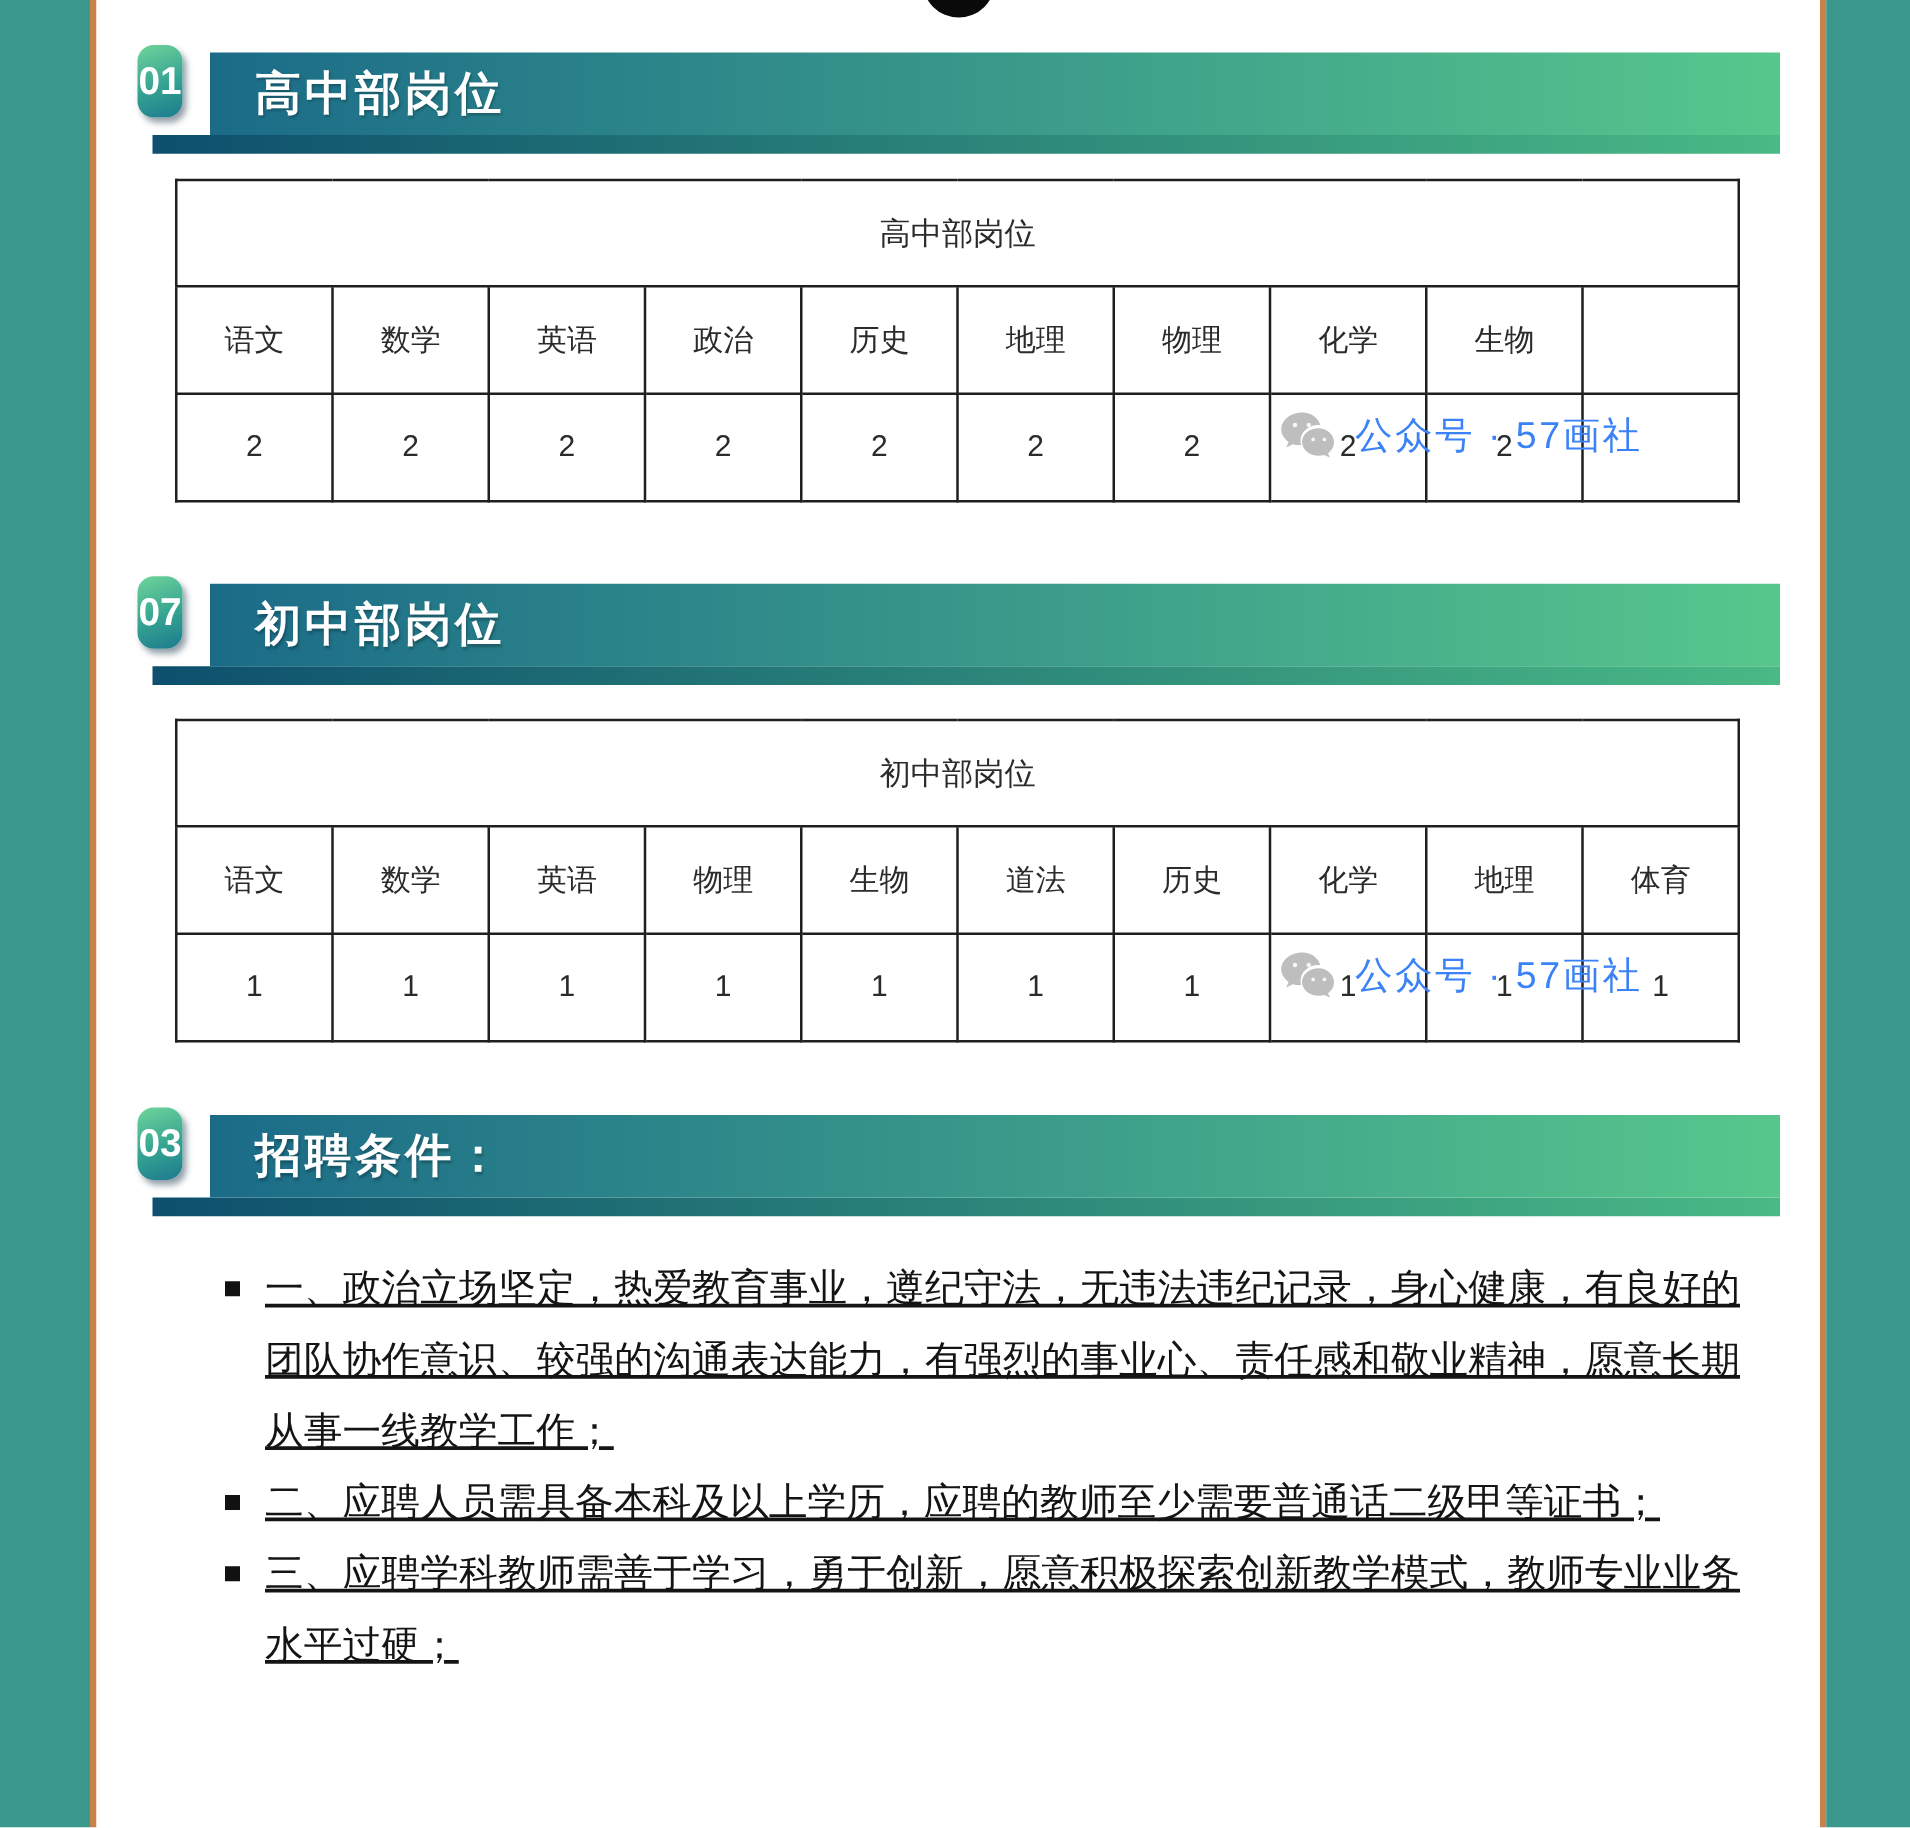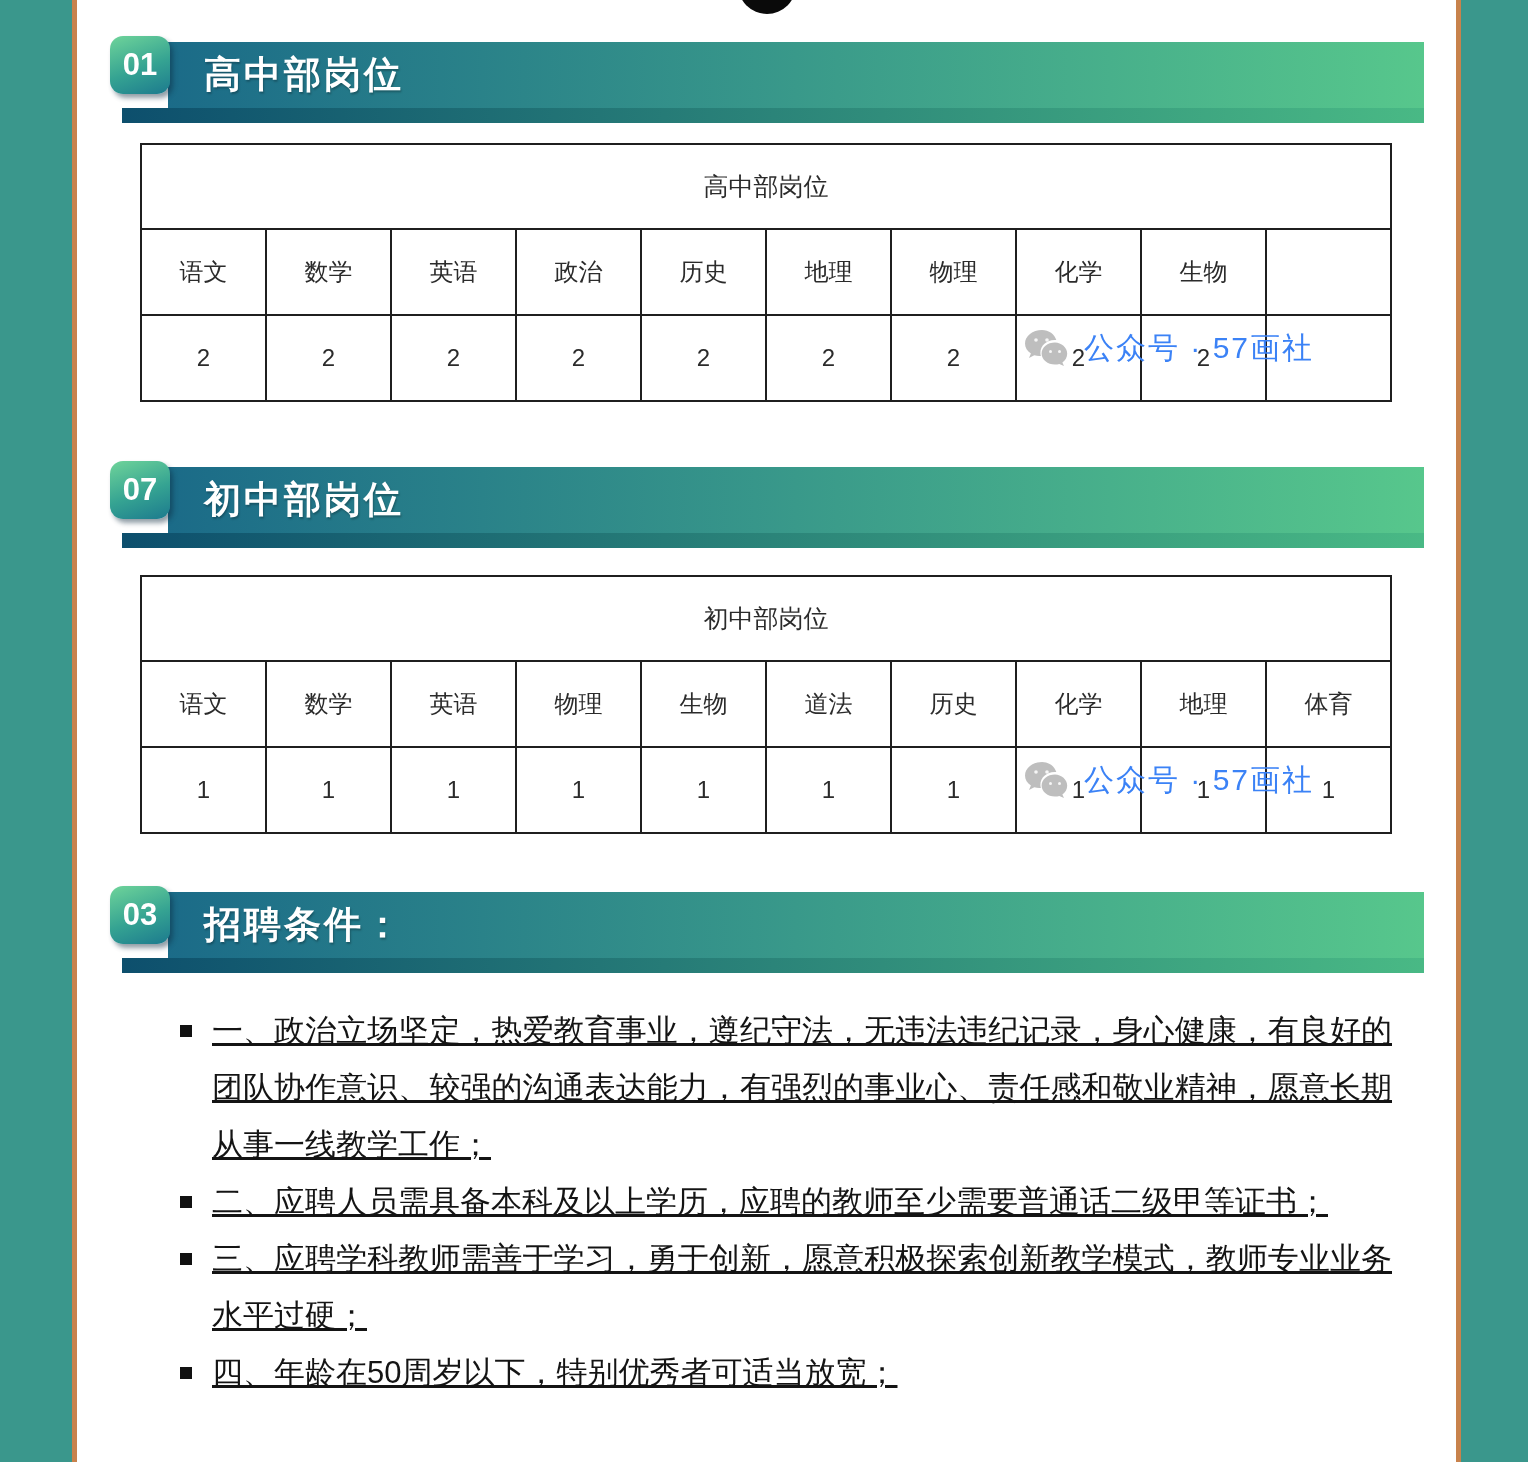--- a/index.html
+++ b/index.html
@@ -27,21 +27,21 @@
   .sec .bar{
     position:absolute;left:168px;width:1256px;height:66px;
     background:linear-gradient(to right,#1b6b88 0%,#57c78c 100%);
     display:flex;align-items:center;
   }
   .sec .bar .title{
     color:#ffffff;font-weight:bold;font-size:37px;letter-spacing:3px;
     padding-left:36px;text-shadow:1px 2px 2px rgba(0,0,0,0.25);
   }
   .sec .badge{
-    position:absolute;left:110px;width:60px;height:58px;border-radius:13px;
+    position:absolute;left:110px;width:36px;height:58px;border-radius:13px;
     background:linear-gradient(160deg,#6fd49a 0%,#35a392 55%,#1c7a8e 100%);
     box-shadow:3px 4px 5px rgba(10,40,60,0.45);
     display:flex;align-items:center;justify-content:center;
     color:#ffffff;font-weight:bold;font-size:31px;
   }
   #sec1 .bar,#sec2 .bar,#sec3 .bar{top:0;}
   #sec1{top:42px;} #sec2{top:467px;} #sec3{top:892px;}
   .sec .badge{top:-6px;}
   .sec .underbar{top:66px;}
 
@@ -208,14 +208,13 @@
   <div class="bar">
     <span class="title">招聘条件：</span>
   </div>
   <div class="badge">03</div>
 </div>
 
 <ul class="conds">
   <li>一、政治立场坚定，热爱教育事业，遵纪守法，无违法违纪记录，身心健康，有良好的团队协作意识、较强的沟通表达能力，有强烈的事业心、责任感和敬业精神，愿意长期从事一线教学工作；</li>
   <li>二、应聘人员需具备本科及以上学历，应聘的教师至少需要普通话二级甲等证书；</li>
   <li>三、应聘学科教师需善于学习，勇于创新，愿意积极探索创新教学模式，教师专业业务水平过硬；</li>
-  <li>四、年龄在50周岁以下，特别优秀者可适当放宽；</li>
 </ul>
 
 </body></html>

